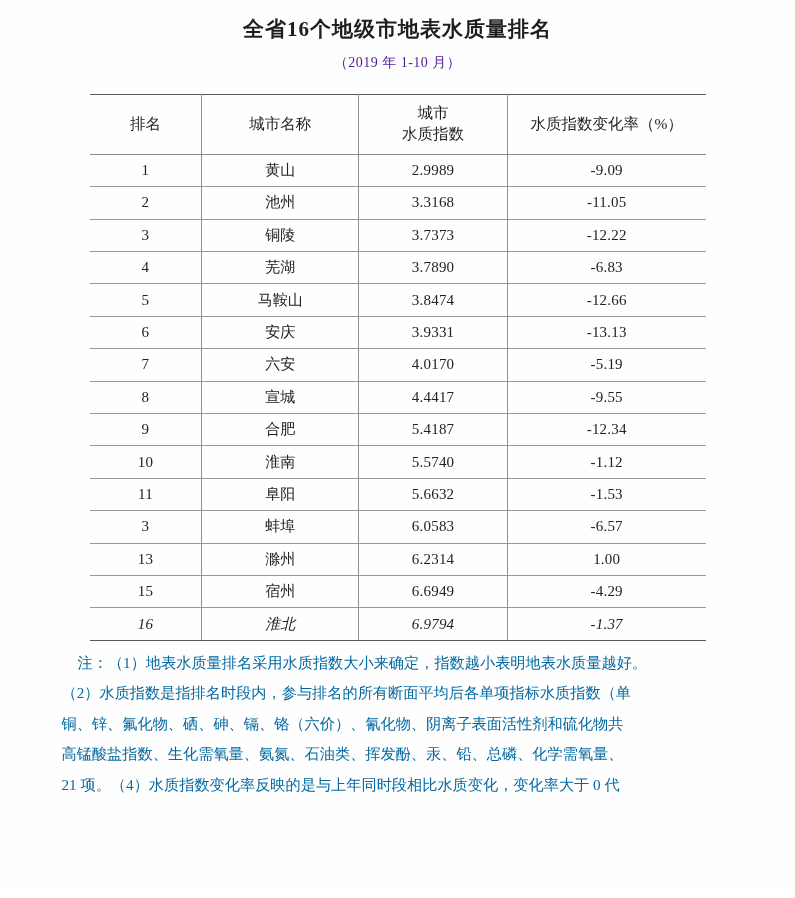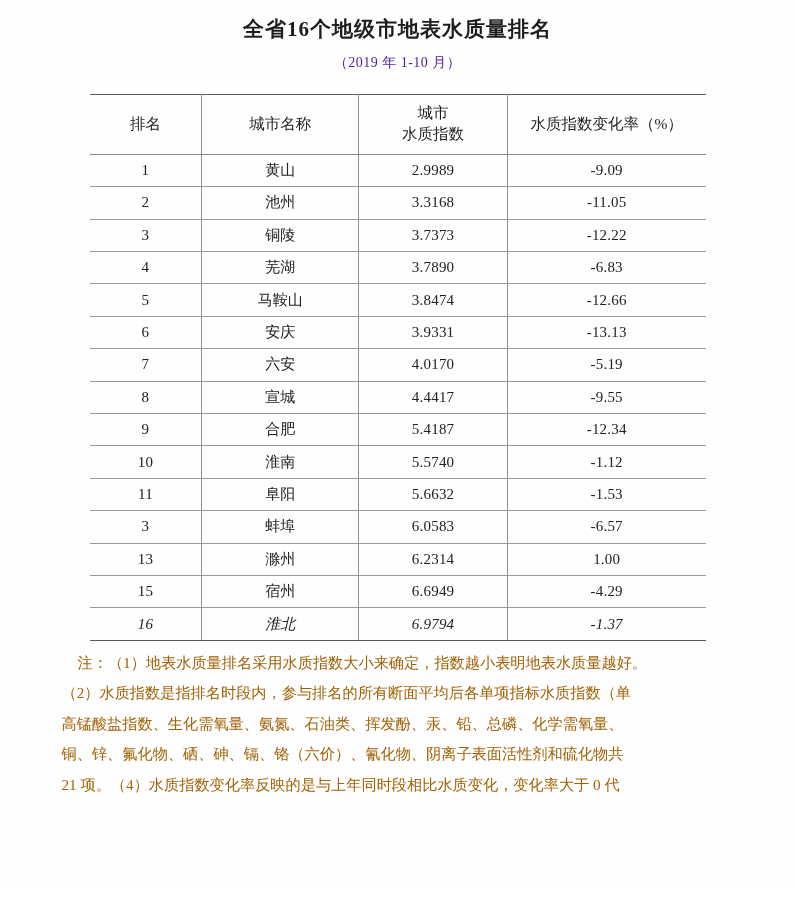--- a/index.html
+++ b/index.html
@@ -86,21 +86,21 @@
   .col-change { width: 199px; }
   .hdr-two-line { white-space: pre-line; }
   .num { font-family: "Liberation Serif", serif; letter-spacing: 0.2px; }
 
   
   .notes {
     margin: 7px auto 0 auto;
     width: 672px;
     font-size: 15.2px;
     line-height: 30.5px;
-    color: #a16207;
+    color: #0369a1;
     text-align: justify;
     text-justify: inter-ideograph;
   }
   .notes p {
     margin: 0;
     text-indent: 0;
   }
   .notes p.first { text-indent: 16px; }
 </style>
 </head>
@@ -215,19 +215,19 @@
             <td class="col-index num">6.9794</td>
             <td class="col-change num">-1.37</td>
           </tr>
         </tbody>
     </table>
   </div>
 
   <div class="notes">
     <p class="first">注：（1）地表水质量排名采用水质指数大小来确定，指数越小表明地表水质量越好。</p>
     <p>（2）水质指数是指排名时段内，参与排名的所有断面平均后各单项指标水质指数（单</p>
+    <p>铜、锌、氟化物、硒、砷、镉、铬（六价）、氰化物、阴离子表面活性剂和硫化物共</p>
     <p>高锰酸盐指数、生化需氧量、氨氮、石油类、挥发酚、汞、铅、总磷、化学需氧量、</p>
-    <p>铜、锌、氟化物、硒、砷、镉、铬（六价）、氰化物、阴离子表面活性剂和硫化物共</p>
     <p>21 项。（4）水质指数变化率反映的是与上年同时段相比水质变化，变化率大于 0 代</p>
 
   </div>
 
 </div>
 
 </body></html>

